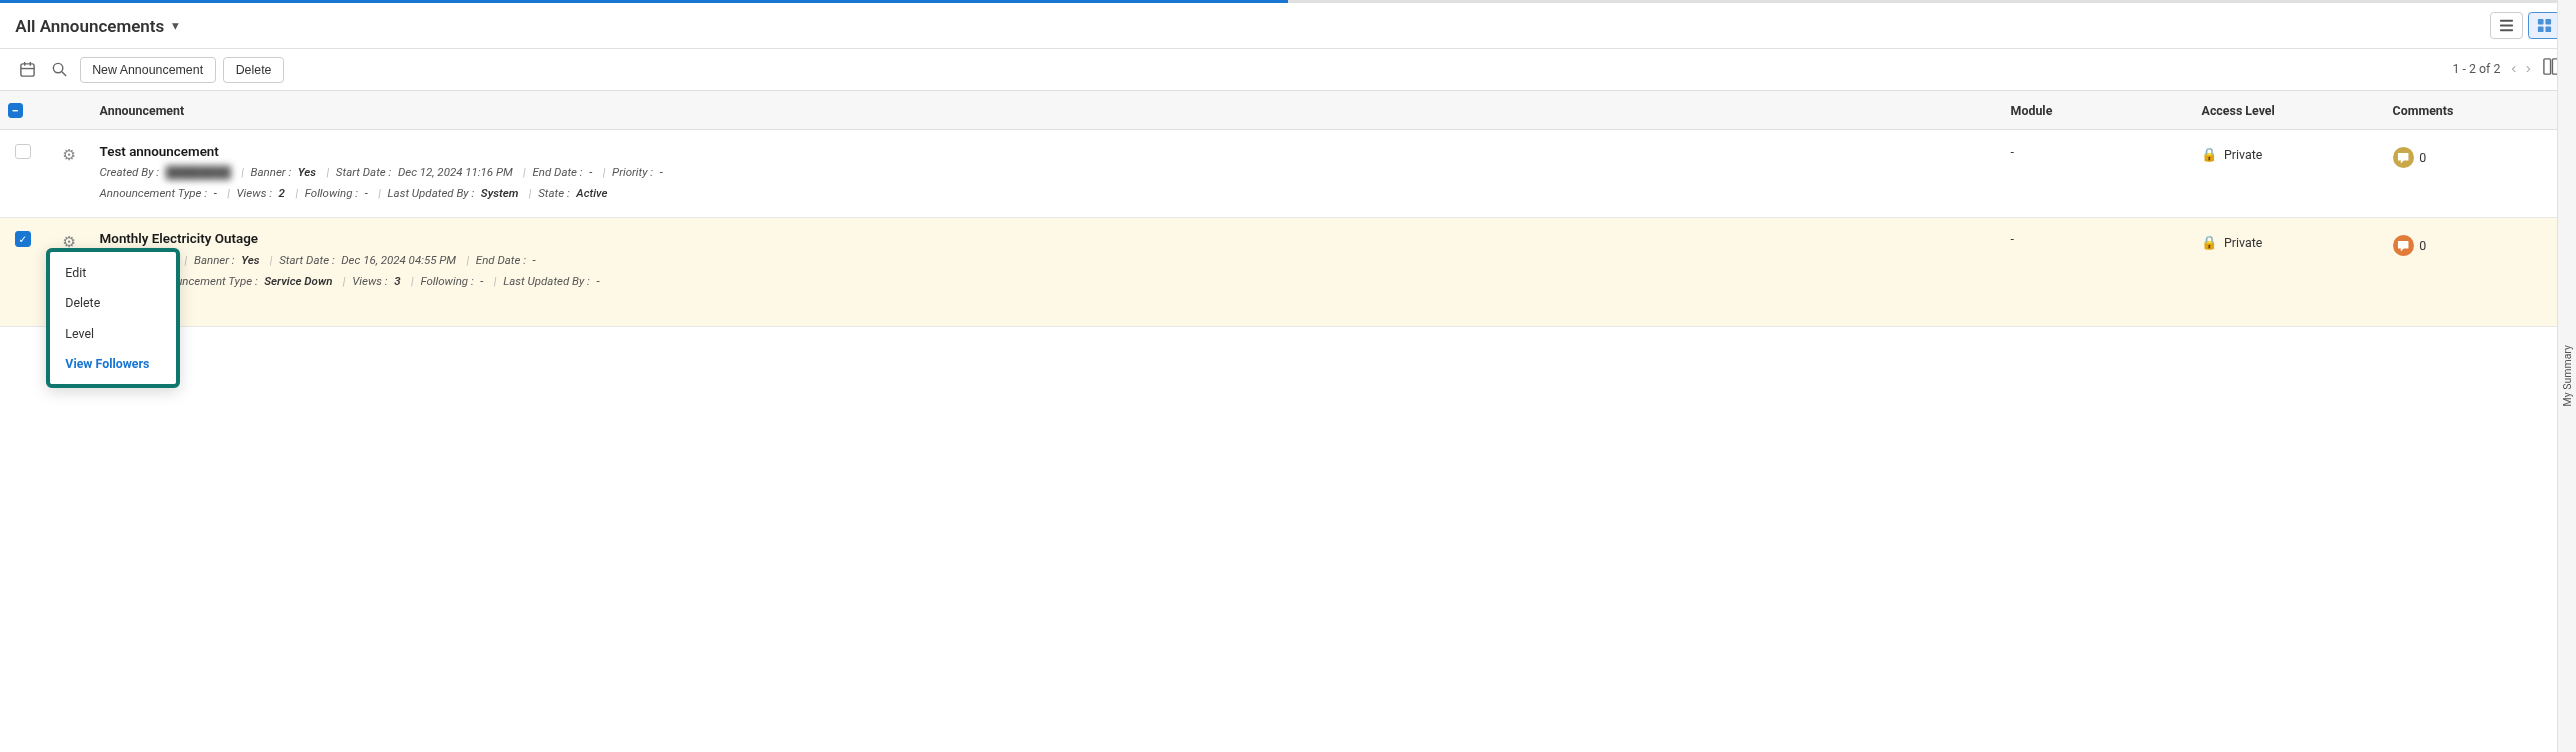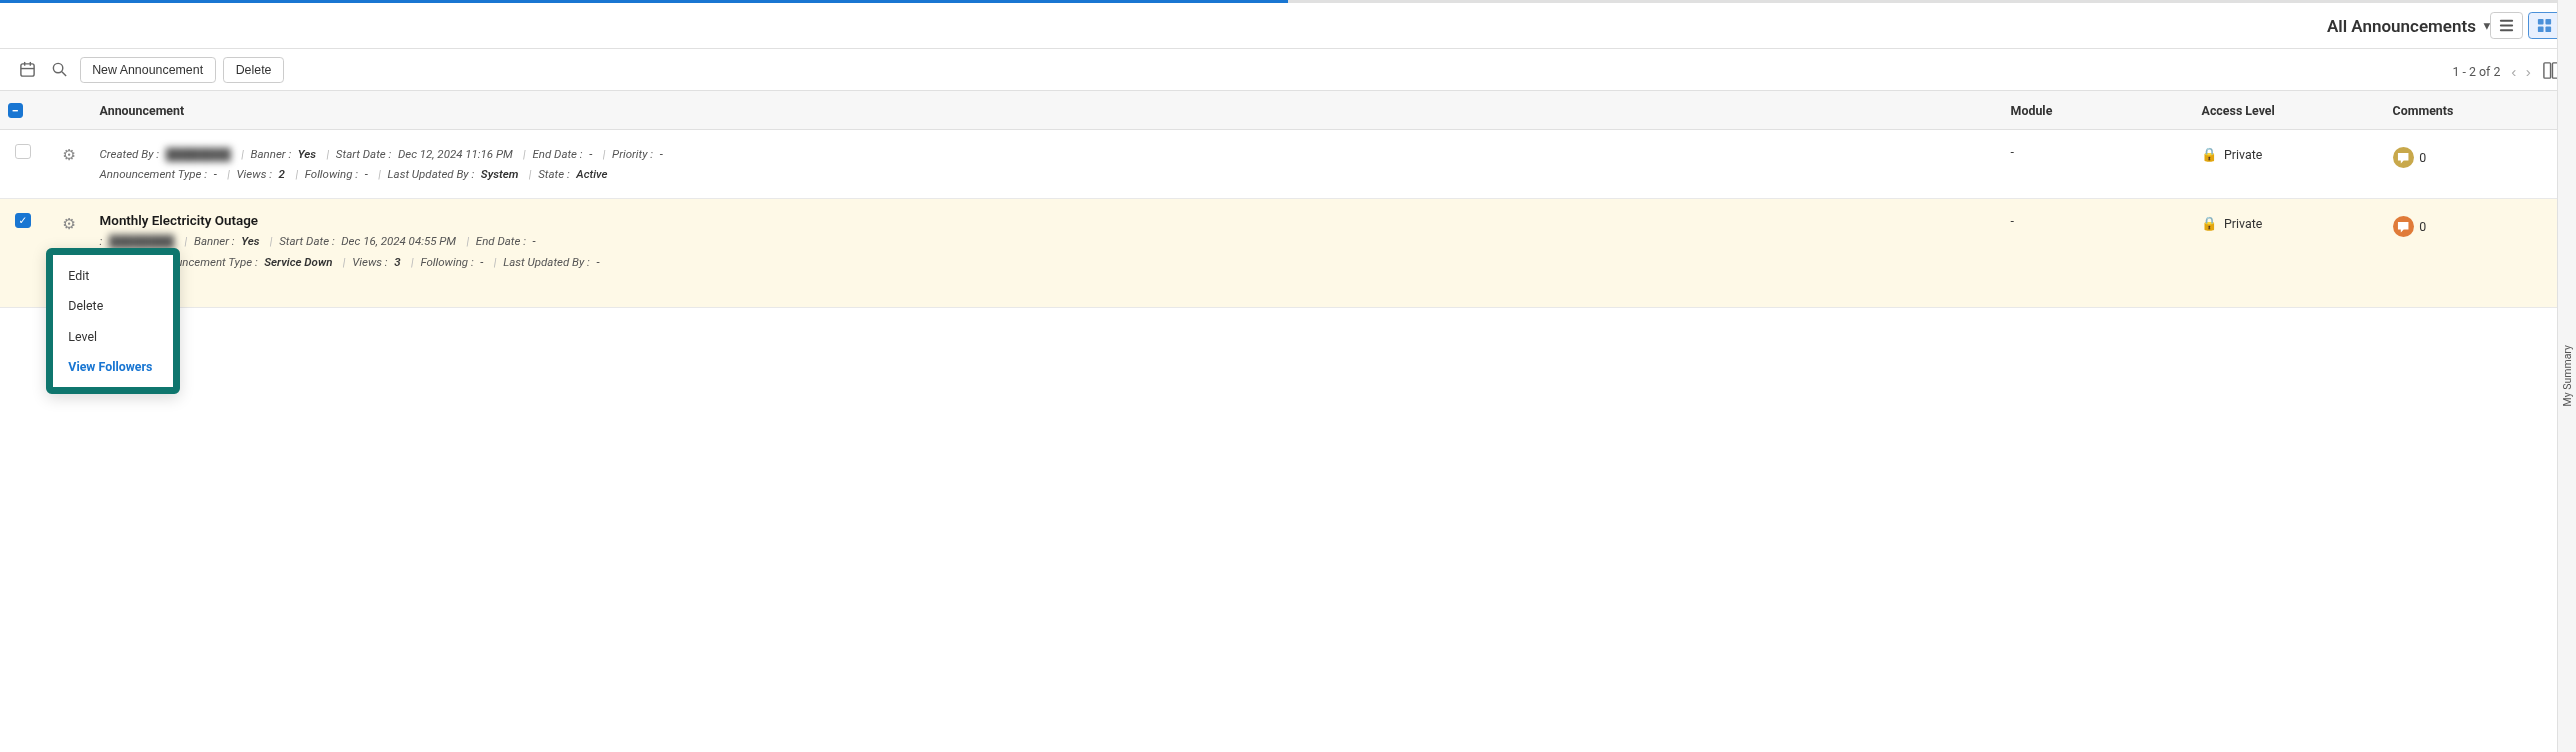--- a/index.html
+++ b/index.html
@@ -7,21 +7,21 @@
       font-family: -apple-system, BlinkMacSystemFont, 'Segoe UI', Roboto, sans-serif;
       font-size: 12.4px;
       background: #fff;
       color: #333;
       overflow: hidden;
     }
 
     .top-bar {
       display: flex;
       align-items: center;
-      justify-content: flex-end;
+      justify-content: space-between;
       padding: 9.5px 15.3px;
       border-bottom: 1px solid #e0e0e0;
     }
 
     .top-bar-left {
       display: flex;
       align-items: center;
       gap: 7.6px;
     }
 
@@ -55,21 +55,21 @@
     }
 
     .view-toggle-btn.active {
       background: #e8f0fe;
       border-color: #4a90d9;
       color: #4a90d9;
     }
 
     .toolbar {
       display: flex;
-      align-items: flex-end;
+      align-items: flex-start;
       justify-content: space-between;
       padding: 7.6px 15.3px;
       border-bottom: 1px solid #e0e0e0;
     }
 
     .toolbar-left {
       display: flex;
       align-items: center;
       gap: 7.6px;
     }
@@ -286,21 +286,21 @@
       color: #888;
       padding: 1.9px;
     }
 
     
     .context-menu {
       position: absolute;
       left: 46px;
       top: 248px;
       background: white;
-      border: 7px solid #0f766e;
+      border: 4px solid #0f766e;
       border-radius: 5.7px;
       box-shadow: 0 3.8px 15.3px rgba(0,0,0,0.15);
       z-index: 100;
       min-width: 134px;
       padding: 5.7px 0;
     }
 
     .context-menu-item {
       padding: 7.6px 15.3px;
       font-size: 12.4px;
@@ -427,20 +427,21 @@
   </div>
 
   <div class="table-row">
     <div class="row-cell center">
       <div class="checkbox"></div>
     </div>
     <div class="row-cell center">
       <button class="gear-btn">⚙</button>
     </div>
     <div class="row-cell">
+      <div class="announcement-title">Test announcement</div>
       <div class="announcement-meta">
         <span>Created By :</span>
         <span class="blurred">████████</span>
         <span class="meta-separator">|</span>
         <span>Banner :</span>
         <span class="badge-value">Yes</span>
         <span class="meta-separator">|</span>
         <span>Start Date :</span>
         <span>Dec 12, 2024 11:16 PM</span>
         <span class="meta-separator">|</span>

